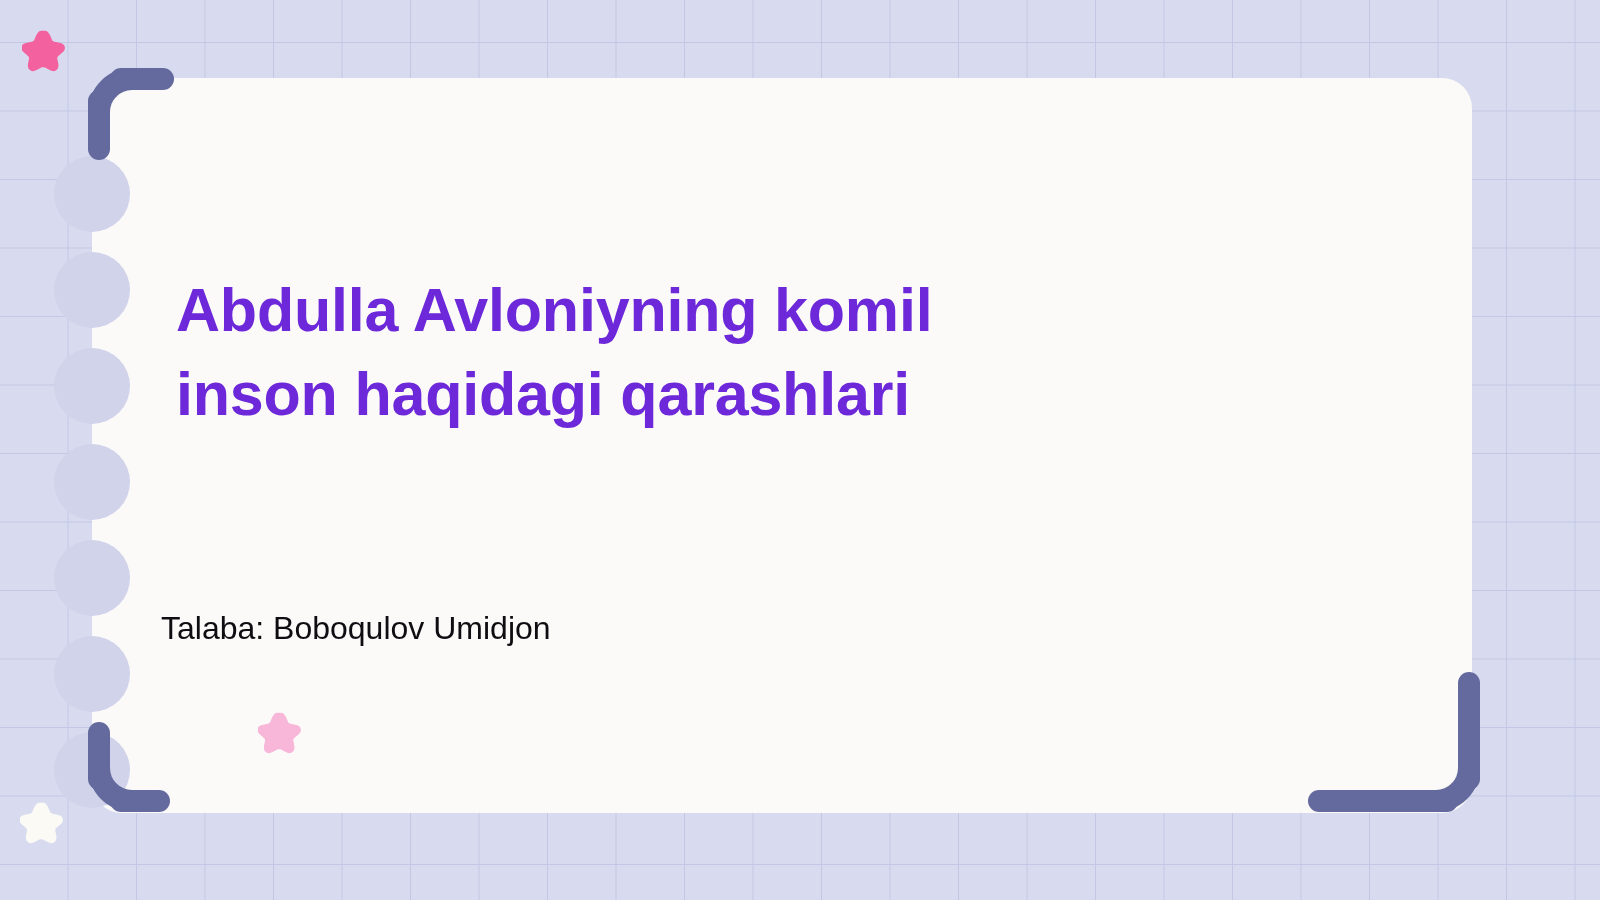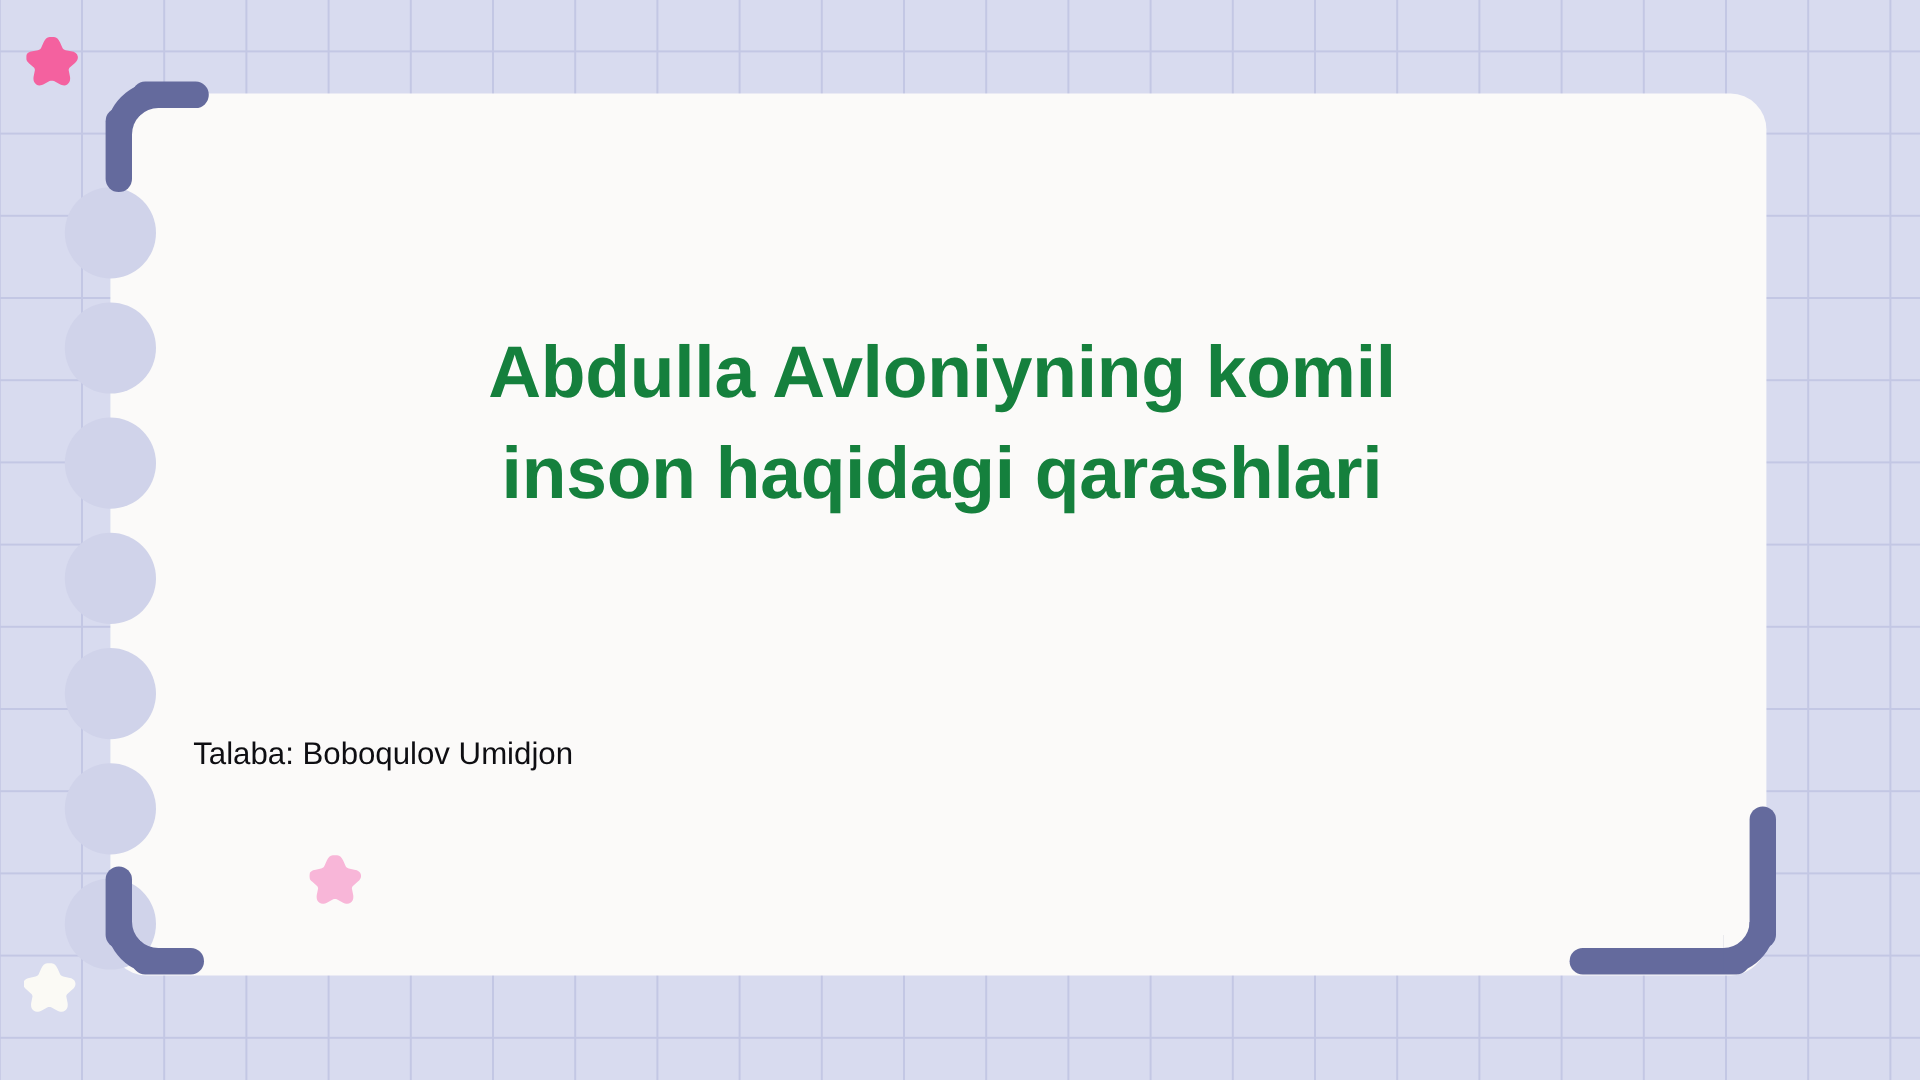--- a/index.html
+++ b/index.html
@@ -127,37 +127,37 @@
   .star { position: absolute; }
   .star svg { display: block; width: 100%; height: 100%; }
 
   .star-tl { left: 22px; top: 28px; width: 46px; height: 46px; }
   .star-mid { left: 258px; top: 710px; width: 46px; height: 46px; }
   .star-bl { left: 20px; top: 800px; width: 46px; height: 46px; }
 
   
   .title {
     position: absolute;
-    left: 190px;
+    left: 176px;
     top: 268px;
     width: 1190px;
-    text-align: center;
-    color: #15803d;
+    text-align: left;
+    color: #6d28d9;
     font-size: 61px;
     line-height: 84px;
     font-weight: 700;
     letter-spacing: -0.2px;
     white-space: pre-line;
   }
 
   .byline {
     position: absolute;
     left: 161px;
     color: #0e0e12;
-    font-size: 26px;
+    font-size: 32px;
     line-height: 32px;
     font-weight: 400;
   }
   .byline-student { top: 612px; }
   .byline-teacher { top: 665px; }
 </style>
 </head>
 <body>
 
 <div class="slide">

